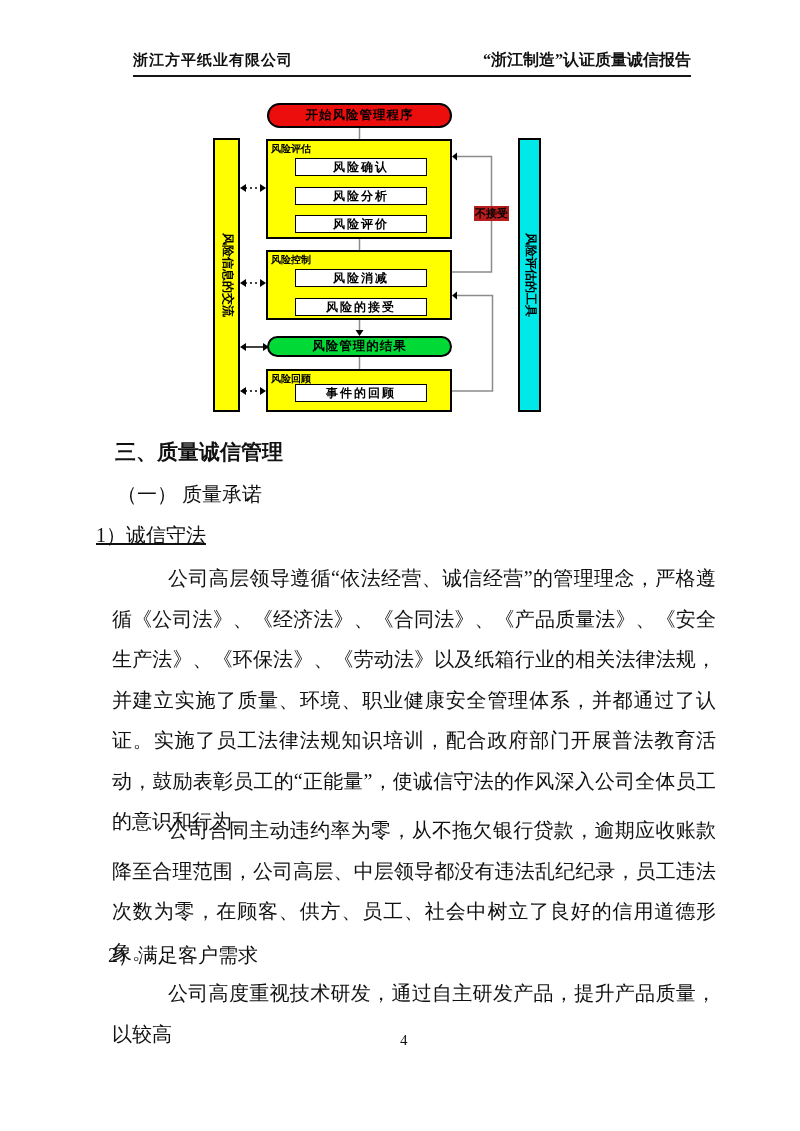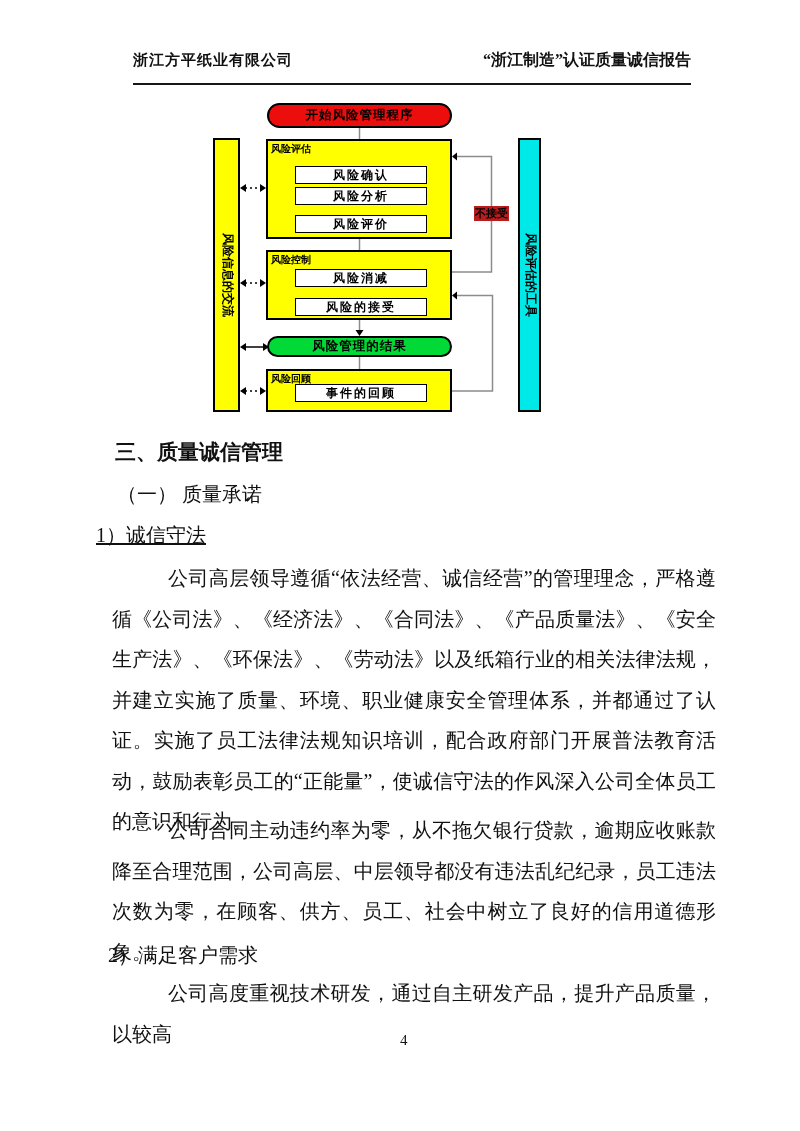--- a/index.html
+++ b/index.html
@@ -9,21 +9,21 @@
     background:#ffffff;
     margin:0 auto;
     font-family:"Liberation Serif","DejaVu Serif",serif;
     color:#111;
     overflow:hidden;
   }
   
   .header{
     position:absolute;left:133px;top:50px;width:558px;
     display:flex;justify-content:space-between;align-items:baseline;
-    border-bottom:2px solid #161616;padding-bottom:12px;
+    border-bottom:2px solid #161616;padding-bottom:4px;
     font-weight:bold;
   }
   .header .h-left{font-size:15px;letter-spacing:1px;}
   .header .h-right{font-size:16px;}
 
   
   .flow{
     position:absolute;left:213px;top:100px;width:344px;height:315px;
     font-family:"Liberation Sans","DejaVu Sans",sans-serif;
   }
@@ -142,21 +142,21 @@
 
     <div class="vbar vbar-left">
       <span class="vtext">风险信息的交流</span>
     </div>
     <div class="vbar vbar-right">
       <span class="vtext">风险评估的工具</span>
     </div>
 
     <div class="group group-assess">
       <span class="group-label">风险评估</span>
-      <div class="node" style="top:17px;margin-top:8px;">风险确认</div>
+      <div class="node" style="top:17px;">风险确认</div>
       <div class="node" style="top:46px;text-align:right;">风险分析</div>
       <div class="node" style="top:74px;">风险评价</div>
     </div>
 
     <div class="group group-control">
       <span class="group-label">风险控制</span>
       <div class="node" style="top:17px;">风险消减</div>
       <div class="node" style="top:46px;">风险的接受</div>
     </div>
 

